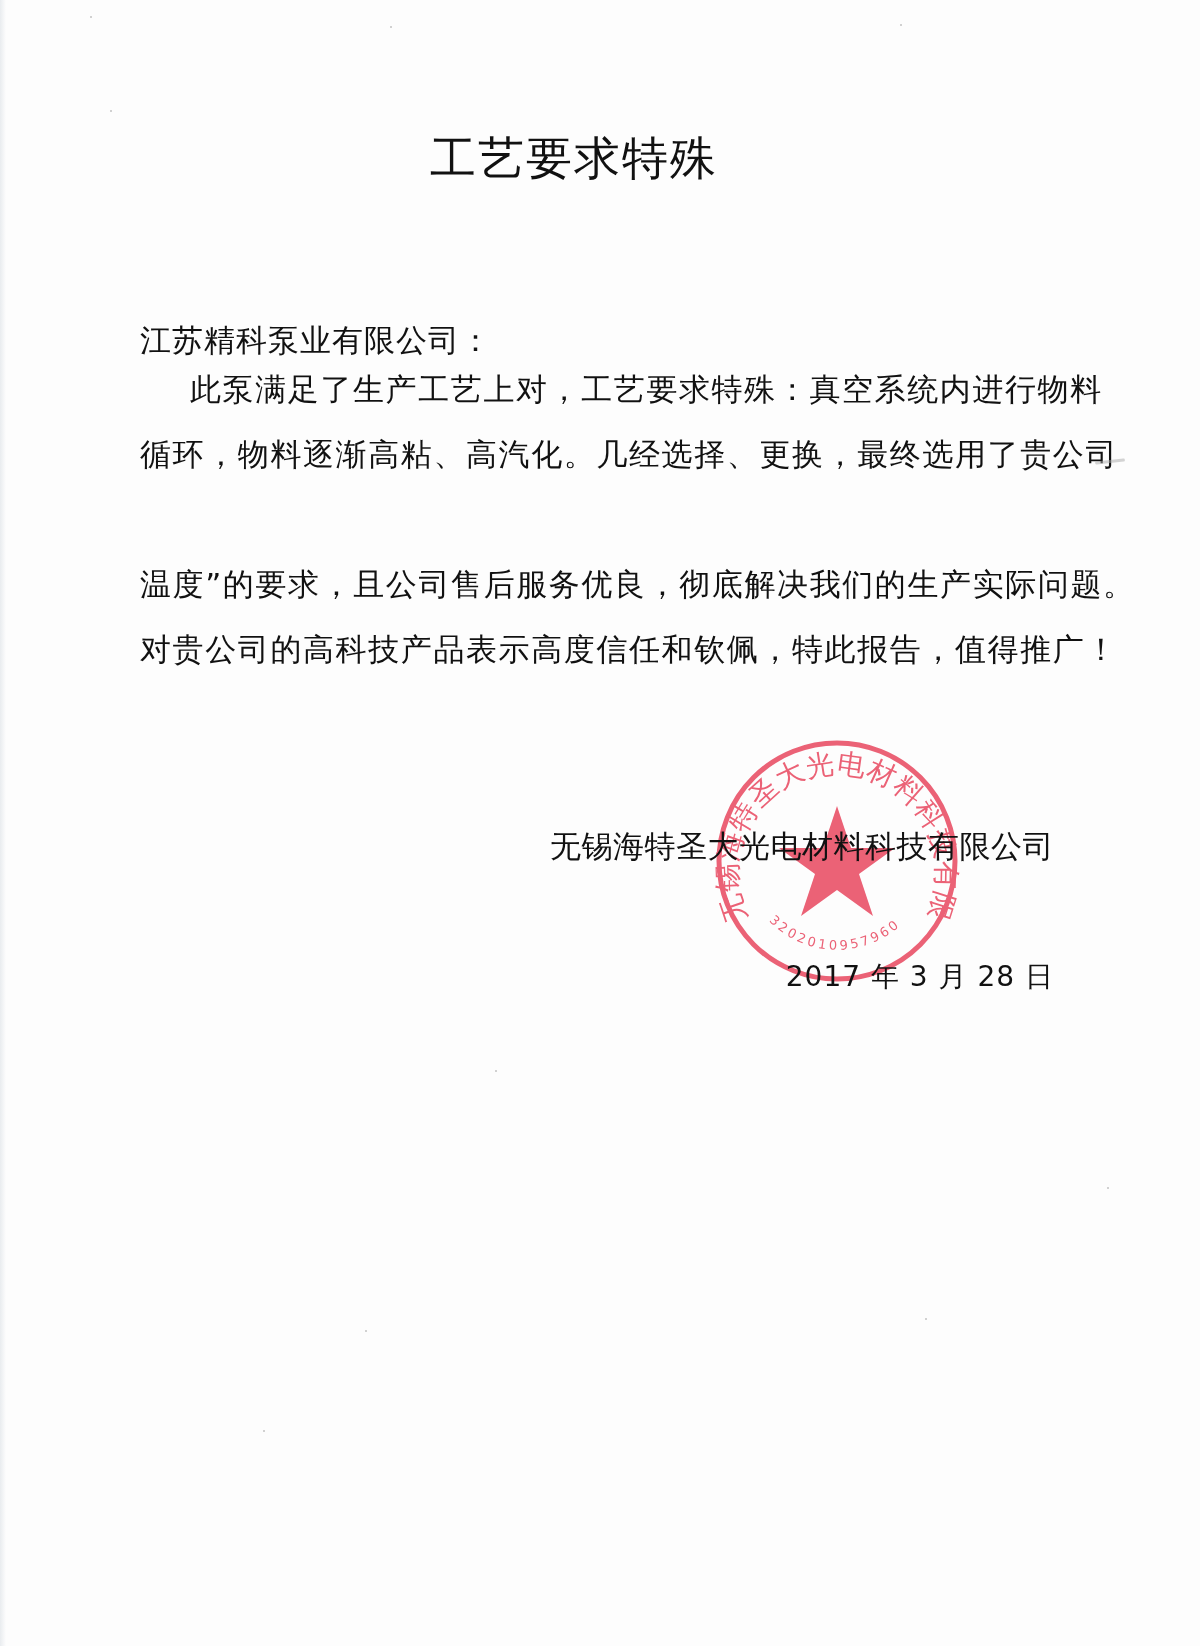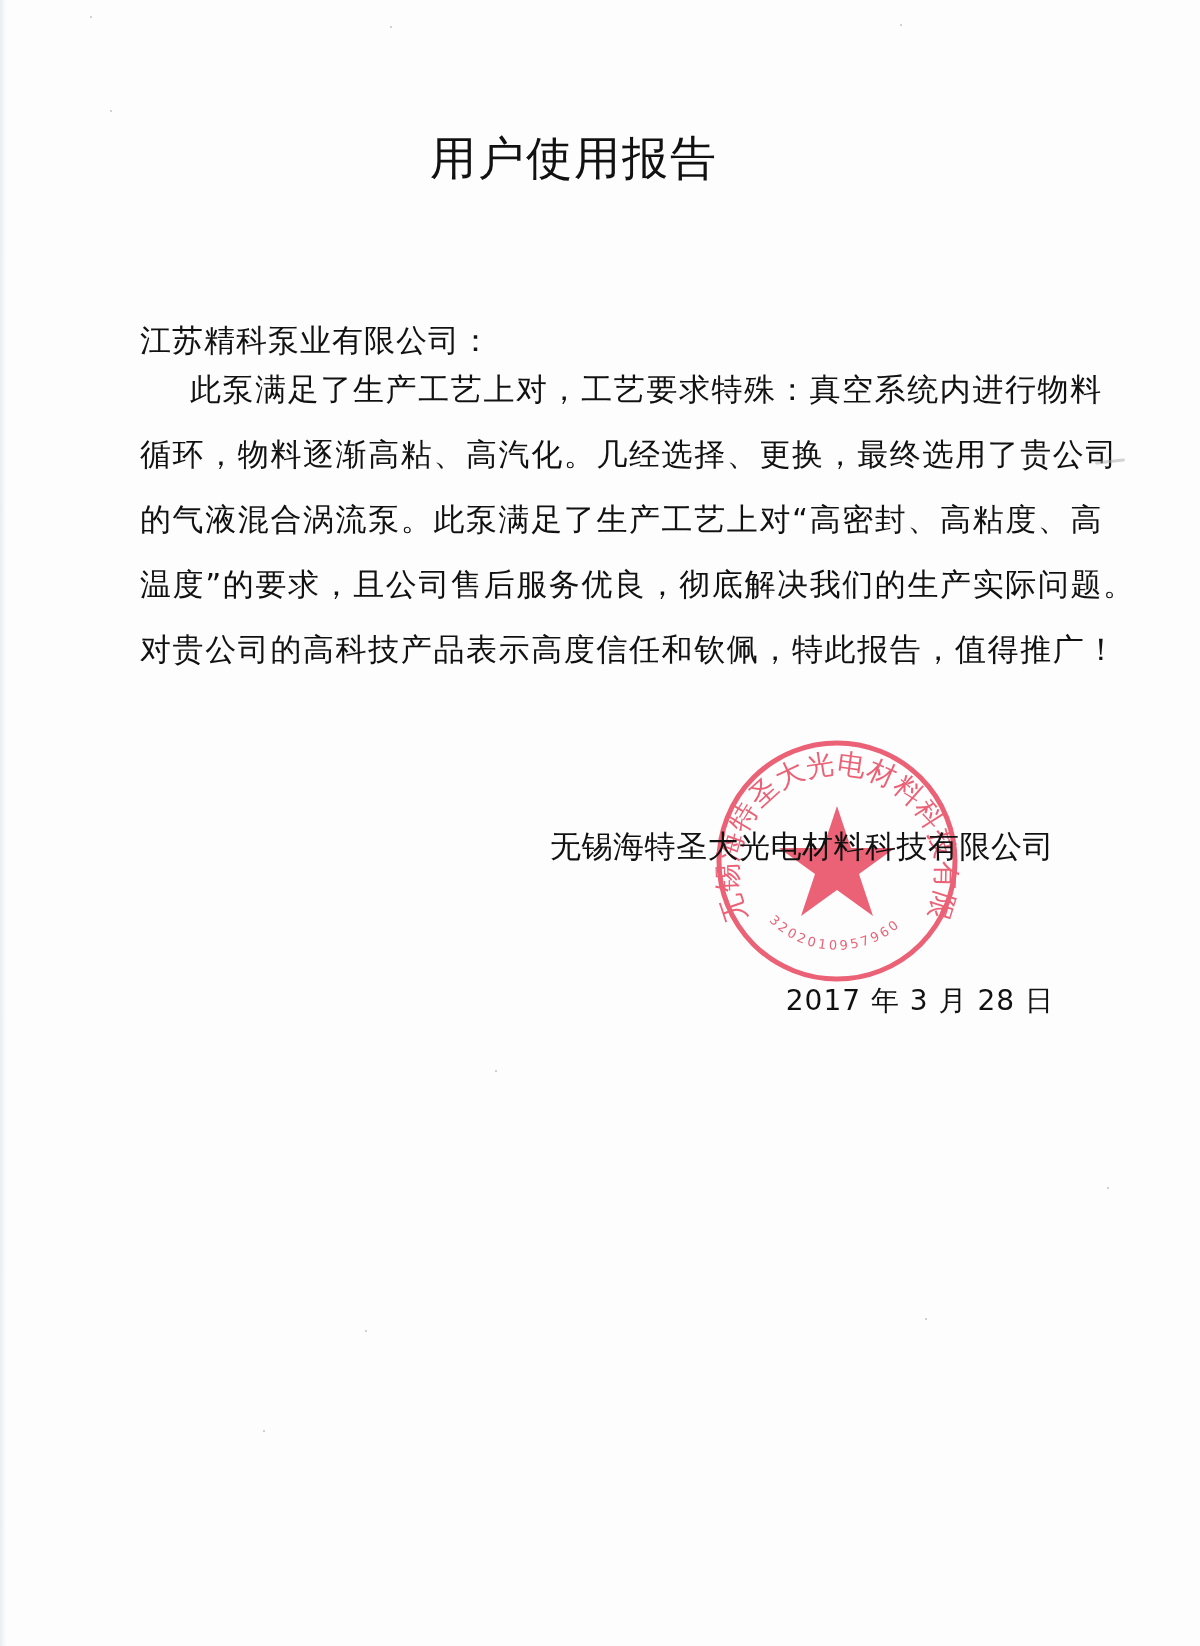--- a/index.html
+++ b/index.html
@@ -19,41 +19,40 @@
     position: absolute; left: 140px; top: 303px; font-size: 31px; letter-spacing: 1px; margin-top: 17px;
   }
   .body-line {
     position: absolute; left: 140px; font-size: 31px; letter-spacing: 1.6px; white-space: nowrap;
   }
   .body-line.indent { left: 190px; }
   .signature {
     position: absolute; right: 146px; top: 826px; font-size: 31px; letter-spacing: 0.5px; z-index: 2;
   }
   .date {
-    position: absolute; right: 146px; top: 958px; font-size: 28px; letter-spacing: 1px; z-index: 2; margin-top: 24px;
+    position: absolute; right: 146px; top: 958px; font-size: 28px; letter-spacing: 1px; z-index: 2;
   }
   .stamp {
     position: absolute; left: 712px; top: 736px; width: 250px; height: 250px; z-index: 1; opacity: 0.85;
   }
   .speck { position: absolute; width: 2px; height: 2px; background: #999; border-radius: 1px; opacity: 0.6; }
   .smudge { position: absolute; left: 1095px; top: 460px; width: 30px; height: 3px; background: #aaa; opacity: 0.5; border-radius: 2px; transform: rotate(-6deg); }
 </style>
 </head>
 <body>
 
 <div class="page">
   <div class="left-edge"></div>
 
-  <div class="title">用户使用报告</div>
+  <div class="title">工艺要求特殊</div>
 
   <div class="salutation">江苏精科泵业有限公司：</div>
 
   <div class="body-line indent" style="top:369px;">此泵满足了生产工艺上对，工艺要求特殊：真空系统内进行物料</div>
   <div class="body-line" style="top:434px;">循环，物料逐渐高粘、高汽化。几经选择、更换，最终选用了贵公司</div>
-  <div class="body-line" style="top:499px;">的气液混合涡流泵。此泵满足了生产工艺上对“高密封、高粘度、高</div>
   <div class="body-line" style="top:564px;">温度”的要求，且公司售后服务优良，彻底解决我们的生产实际问题。</div>
   <div class="body-line" style="top:629px;">对贵公司的高科技产品表示高度信任和钦佩，特此报告，值得推广！</div>
 
   <svg class="stamp" viewBox="0 0 250 250">
     <defs>
       <path id="ringPath" d="M 40 190 A 100 100 0 1 1 210 190" fill="none"></path>
       <path id="codePath" d="M 45 170 A 95 95 0 0 0 205 170" fill="none"></path>
     </defs>
     <circle cx="125" cy="125" r="118" fill="none" stroke="#e8475f" stroke-width="5"></circle>
     <text font-size="28" fill="#e8475f" font-family="'DejaVu Sans', sans-serif" letter-spacing="1">

